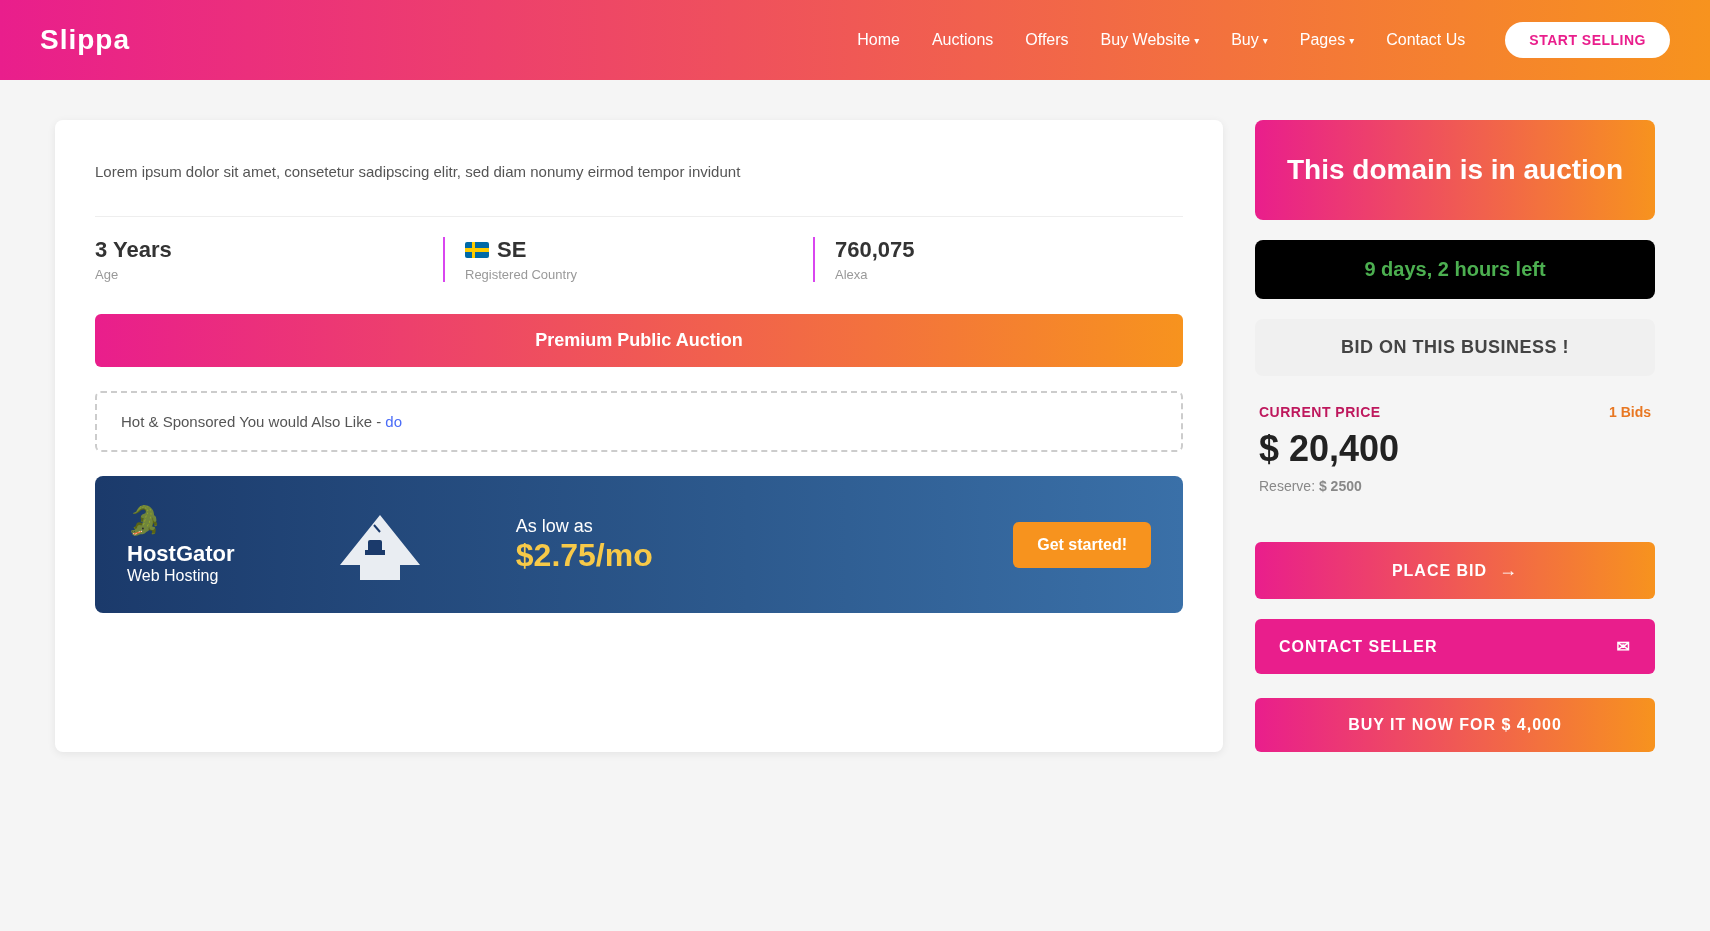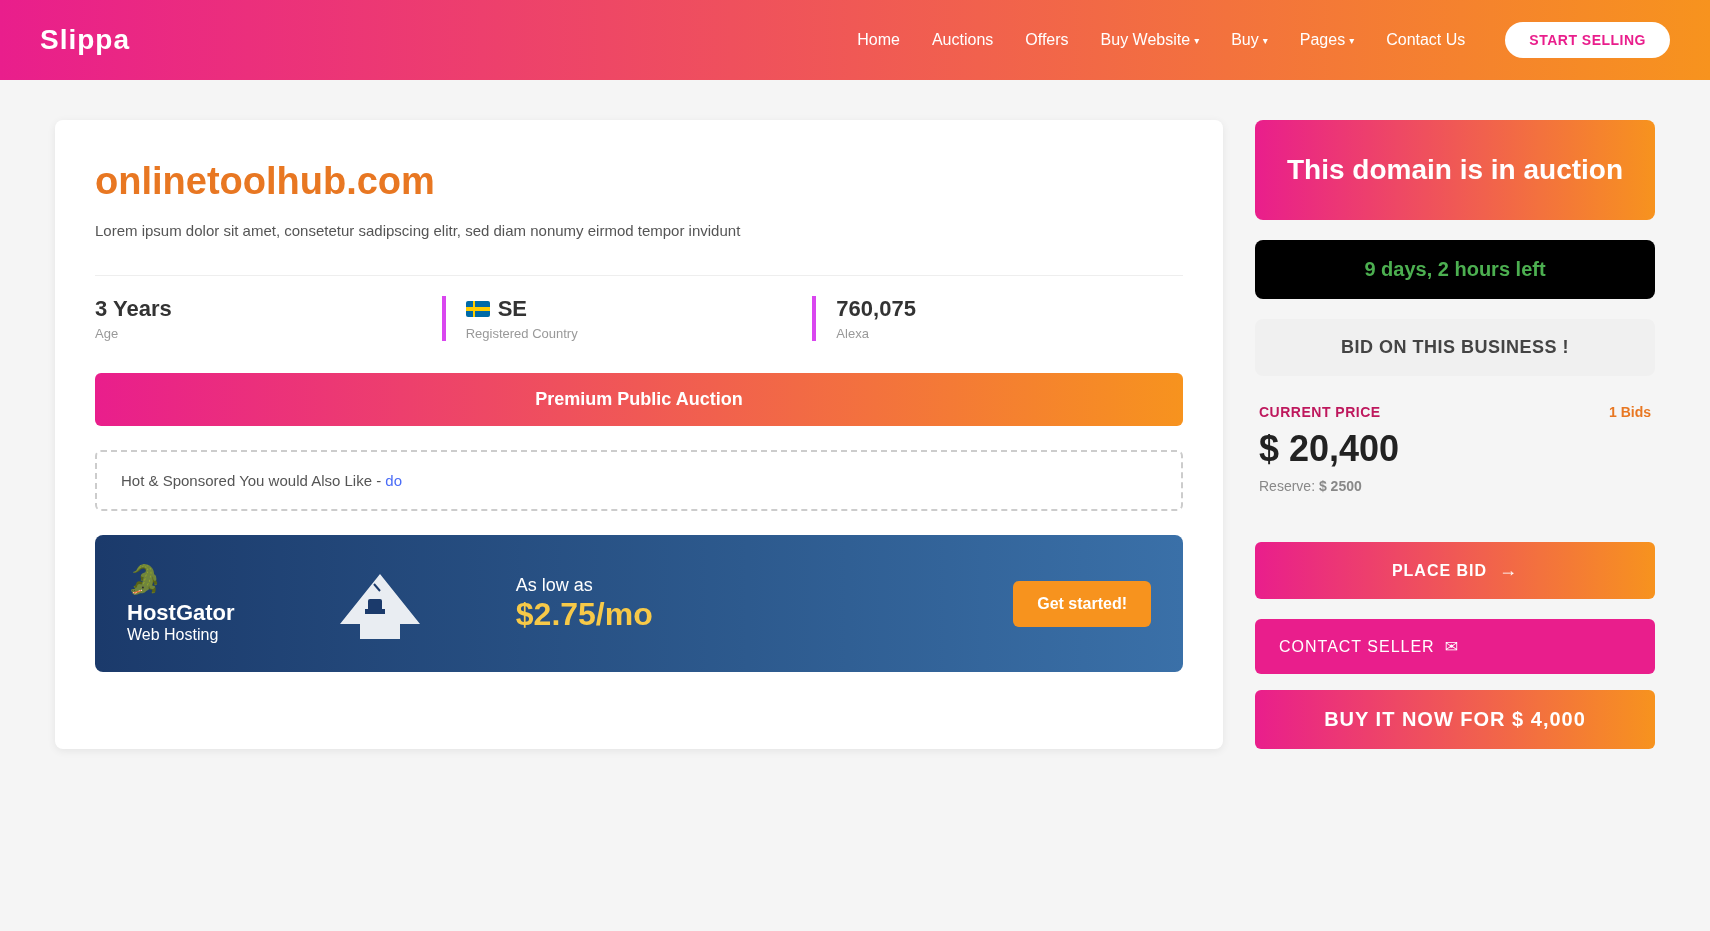--- a/index.html
+++ b/index.html
@@ -84,21 +84,21 @@
     .stats-row {
       display: flex;
       align-items: stretch;
       margin-bottom: 32px;
       border-top: 1px solid #eee;
       padding-top: 20px;
     }
     .stat-block {
       flex: 1;
       padding: 0 20px;
-      border-right: 4px solid #d946ef;
+      border-right: 2px solid #d946ef;
     }
     .stat-block:first-child { padding-left: 0; }
     .stat-block:last-child { border-right: none; }
     .stat-value {
       font-size: 22px;
       font-weight: 600;
       color: #333;
       display: flex;
       align-items: center;
       gap: 8px;
@@ -311,39 +311,39 @@
       gap: 12px;
     }
 
     .contact-seller-btn {
       background: linear-gradient(90deg, #e91e8c 0%, #e91e8c 100%);
       color: white;
       border: none;
       border-radius: 6px;
       padding: 18px 24px;
       font-size: 16px;
-      font-weight: 400;
+      font-weight: 700;
       cursor: pointer;
       letter-spacing: 1px;
       width: 100%;
-      margin-bottom: 8px;
-      text-align: center;
-      display: flex;
-      align-items: center;
-      justify-content: flex-start;
+      margin-bottom: 16px;
+      text-align: center;
+      display: flex;
+      align-items: center;
+      justify-content: space-between;
       gap: 10px;
     }
 
     .buy-now-btn {
       background: linear-gradient(90deg, #e91e8c 0%, #f7931e 100%);
       color: white;
       border: none;
       border-radius: 6px;
       padding: 18px 24px;
-      font-size: 20px;
+      font-size: 16px;
       font-weight: 700;
       cursor: pointer;
       letter-spacing: 1px;
       width: 100%;
       text-align: center;
     }
 
     .arrow-icon { font-size: 18px; }
     .mail-icon { font-size: 16px; }
   </style>
@@ -369,21 +369,20 @@
       <span class="chevron">▾</span>
     </a>
     <a class="nav-item">Contact Us</a>
     <button class="start-selling-btn">START SELLING</button>
   </nav>
 </header>
 
 <div class="main">
 
   <div class="left-panel">
-    <div class="domain-name">onlinetoolhub.com</div>
     <div class="domain-description">
       <span>Lorem ipsum dolor sit amet, consetetur sadipscing elitr, sed diam nonumy eirmod tempor invidunt</span>
     </div>
 
     <div class="stats-row">
       <div class="stat-block">
         <div class="stat-value">3 Years</div>
         <div class="stat-label">Age</div>
       </div>
       <div class="stat-block">

